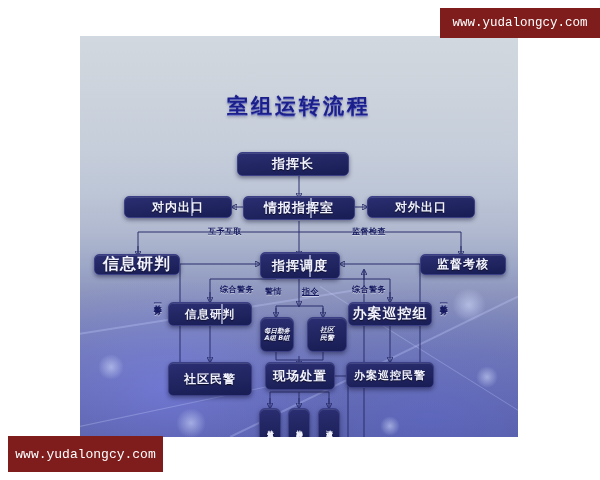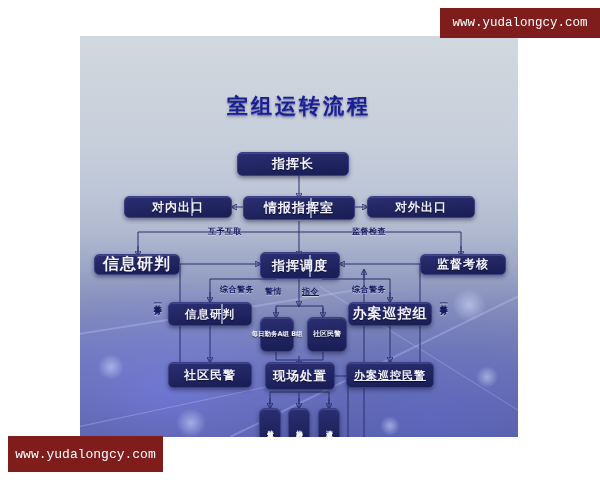--- a/index.html
+++ b/index.html
@@ -45,21 +45,21 @@
     letter-spacing:1px;
     box-shadow:0 2px 4px rgba(25,25,60,.5), inset 0 1px 0 rgba(255,255,255,.12);
     text-shadow:0 1px 1px rgba(0,0,0,.6);
     white-space:nowrap;
   }
   .box.sm{border-radius:6px;letter-spacing:0;font-weight:bold;}
   .box.vert{
     writing-mode:vertical-rl;text-orientation:upright;
     letter-spacing:1px;line-height:1.05;
   }
-  .box .two{display:flex;flex-direction:row;align-items:center;line-height:1.05;}
+  .box .two{display:flex;flex-direction:column;align-items:center;line-height:1.05;font-style:italic;}
 
   
   .glare{position:absolute;top:6%;bottom:6%;width:2px;background:rgba(230,235,255,.55);}
 
   .lbl{
     position:absolute;color:#15195f;font-size:8px;font-weight:bold;
     white-space:nowrap;letter-spacing:.5px;
     text-shadow:0 1px 0 rgba(255,255,255,.45);
   }
   .lbl.v{
@@ -222,27 +222,27 @@
       <span class="two">
         <span>社区</span>
         <span>民警</span>
       </span>
     </div>
 
     <div class="box" style="left:268px;top:228px;width:84px;height:24px;font-size:14px;">
       <span>办案巡控组</span>
     </div>
 
-    <div class="box" style="left:88px;top:288px;width:84px;height:26px;font-size:12px;">
+    <div class="box" style="left:88px;top:288px;width:84px;height:34px;font-size:12px;">
       <span>社区民警</span>
     </div>
     <div class="box" style="left:185px;top:288px;width:70px;height:28px;font-size:12.5px;">
       <span>现场处置</span>
     </div>
-    <div class="box" style="left:266px;top:288px;width:88px;height:26px;font-size:11px;text-decoration:underline;">
+    <div class="box" style="left:266px;top:288px;width:88px;height:26px;font-size:11px;">
       <span>办案巡控民警</span>
     </div>
 
     <div class="box sm vert" style="left:179px;top:334px;width:22px;height:38px;font-size:6.5px;">
       <span>处置简单</span>
     </div>
     <div class="box sm vert" style="left:208px;top:334px;width:22px;height:38px;font-size:6.5px;">
       <span>协同处置</span>
     </div>
     <div class="box sm vert" style="left:238px;top:334px;width:22px;height:38px;font-size:6.5px;">

